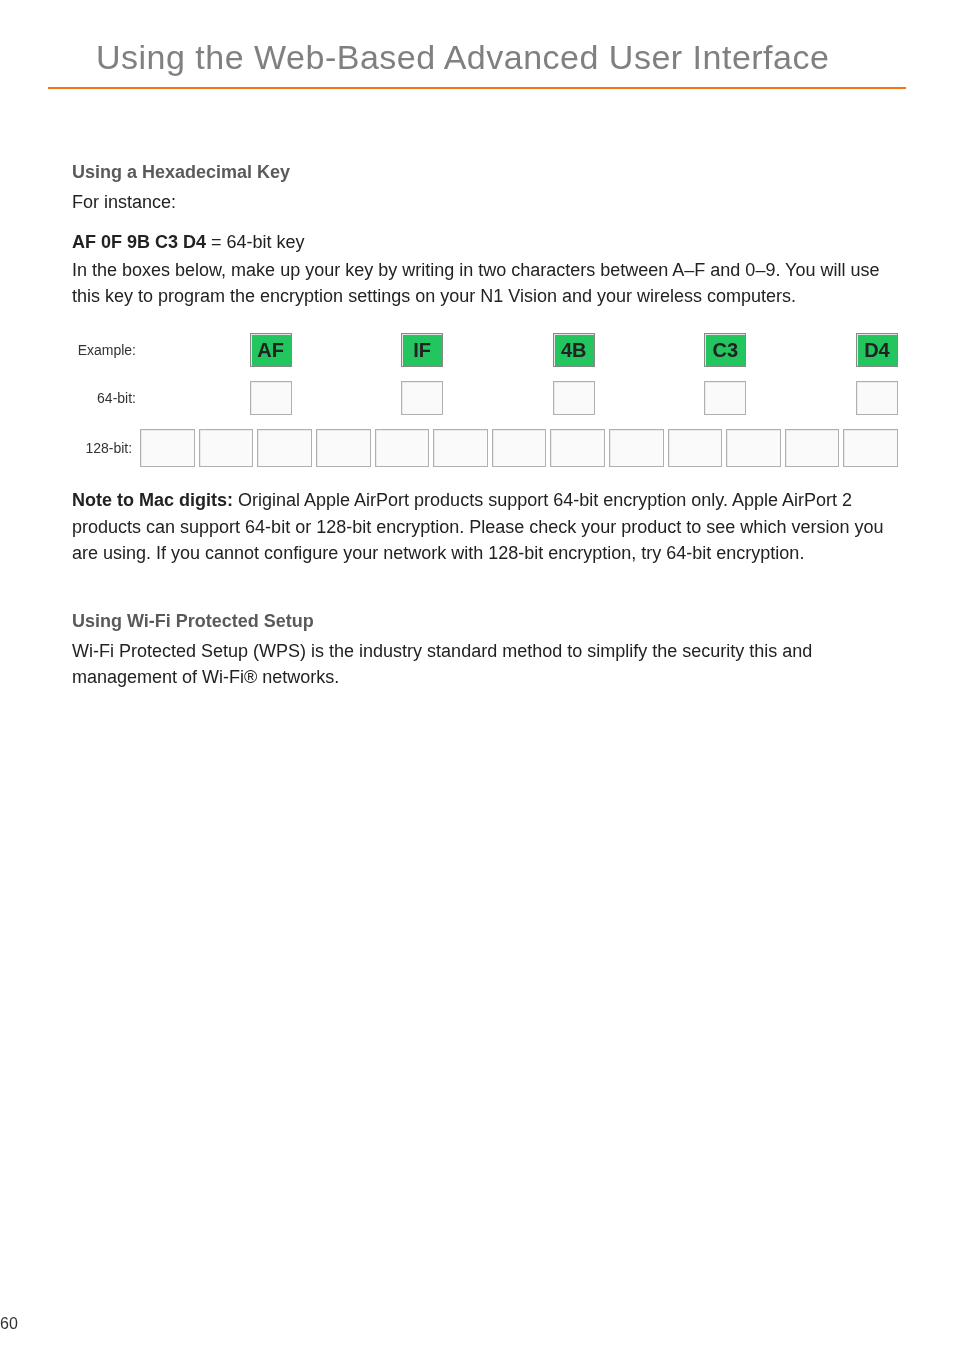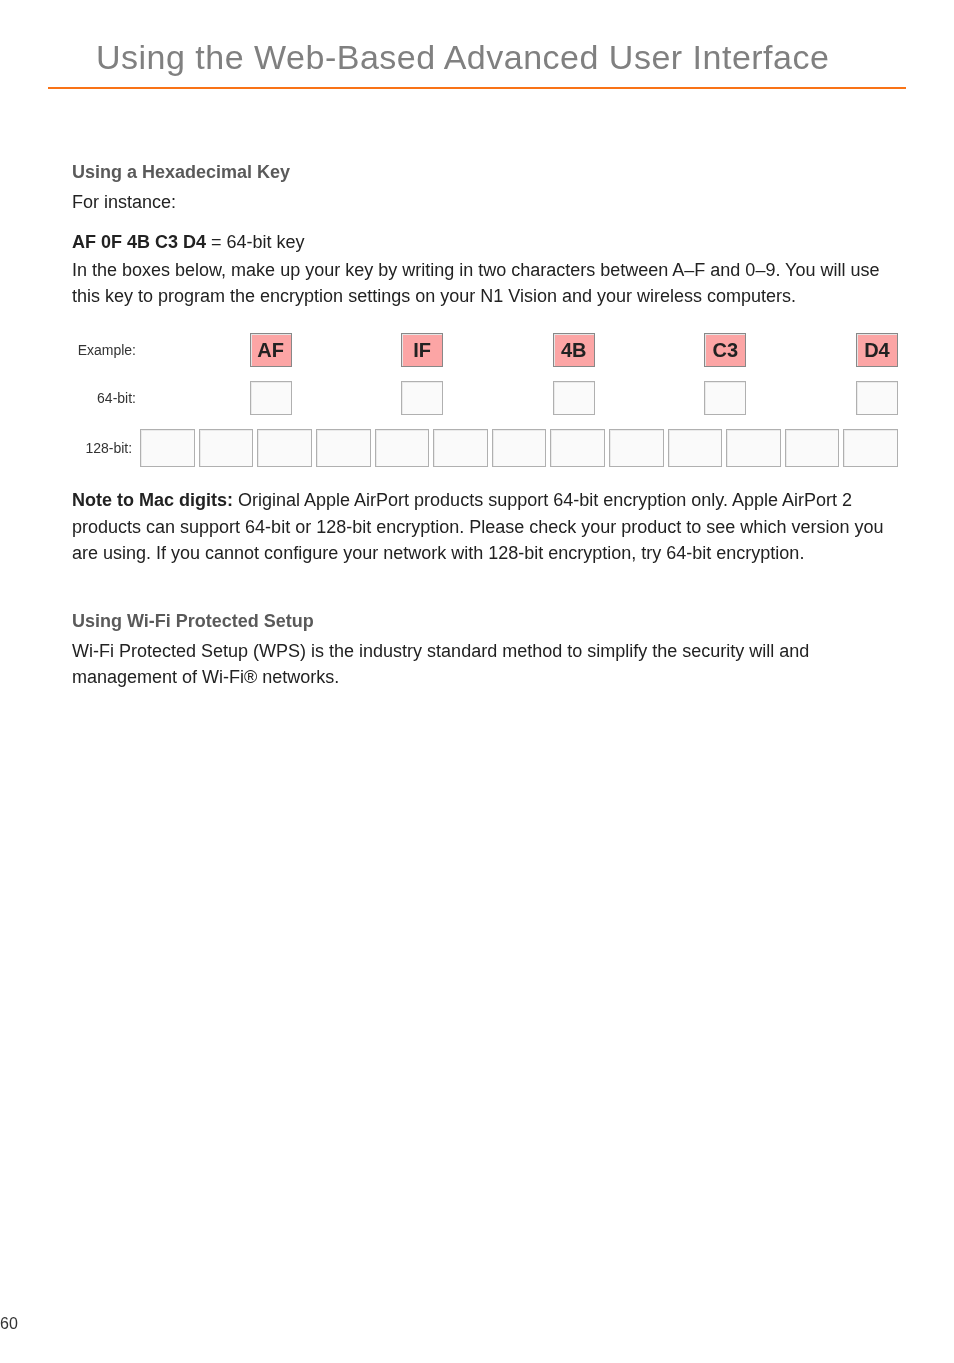--- a/index.html
+++ b/index.html
@@ -66,21 +66,21 @@
     width: 42px;
     height: 34px;
     border: 1px solid #888;
     margin-right: 4px;
     display: inline-flex;
     align-items: center;
     justify-content: center;
     font-family: 'Comic Sans MS', cursive, sans-serif;
     font-weight: 600;
     font-size: 20px;
-    background: #fca5a5;
+    background: #22c55e;
     box-shadow: inset 1px 1px 0 #e4e4e4;
   }
   .hex-box-empty {
     width: 42px;
     height: 34px;
     border: 1px solid #b0b0b0;
     margin-right: 4px;
     background: #fafafa;
     box-shadow: inset 1px 1px 0 #eaeaea;
   }
@@ -106,21 +106,21 @@
 <div class="page-title-bar">
   <h1 class="page-title">Using the Web-Based Advanced User Interface</h1>
 </div>
 
 <div class="content">
 
   <div class="sub-heading">Using a Hexadecimal Key</div>
   <div class="para">For instance:</div>
 
   <div class="key-line">
-    <span class="bold-inline">AF 0F 4B C3 D4</span><span> = 64-bit key</span>
+    <span class="bold-inline">AF 0F 9B C3 D4</span><span> = 64-bit key</span>
   </div>
 
   <div class="para">In the boxes below, make up your key by writing in two characters between A–F and 0–9. You will use this key to program the encryption settings on your N1 Vision and your wireless computers.</div>
 
   <div class="boxes-area">
     <div class="box-row">
       <div class="row-label">Example:</div>
       <div class="hex-box">AF</div>
       <div class="hex-box">IF</div>
       <div class="hex-box">4B</div>
@@ -155,17 +155,17 @@
     </div>
   </div>
 
   <div class="para">
     <span class="bold-prefix">Note to Mac digits:</span><span> Original Apple AirPort products support 64-bit encryption only. Apple AirPort 2 products can support 64-bit or 128-bit encryption. Please check your product to see which version you are using. If you cannot configure your network with 128-bit encryption, try 64-bit encryption.</span>
   </div>
 
   <div style="height:28px;"></div>
 
   <div class="sub-heading">Using Wi-Fi Protected Setup</div>
-  <div class="para">Wi-Fi Protected Setup (WPS) is the industry standard method to simplify the security will and management of Wi-Fi® networks.</div>
+  <div class="para">Wi-Fi Protected Setup (WPS) is the industry standard method to simplify the security this and management of Wi-Fi® networks.</div>
 
 </div>
 
 <div class="page-number">60</div>
 
 </body></html>

